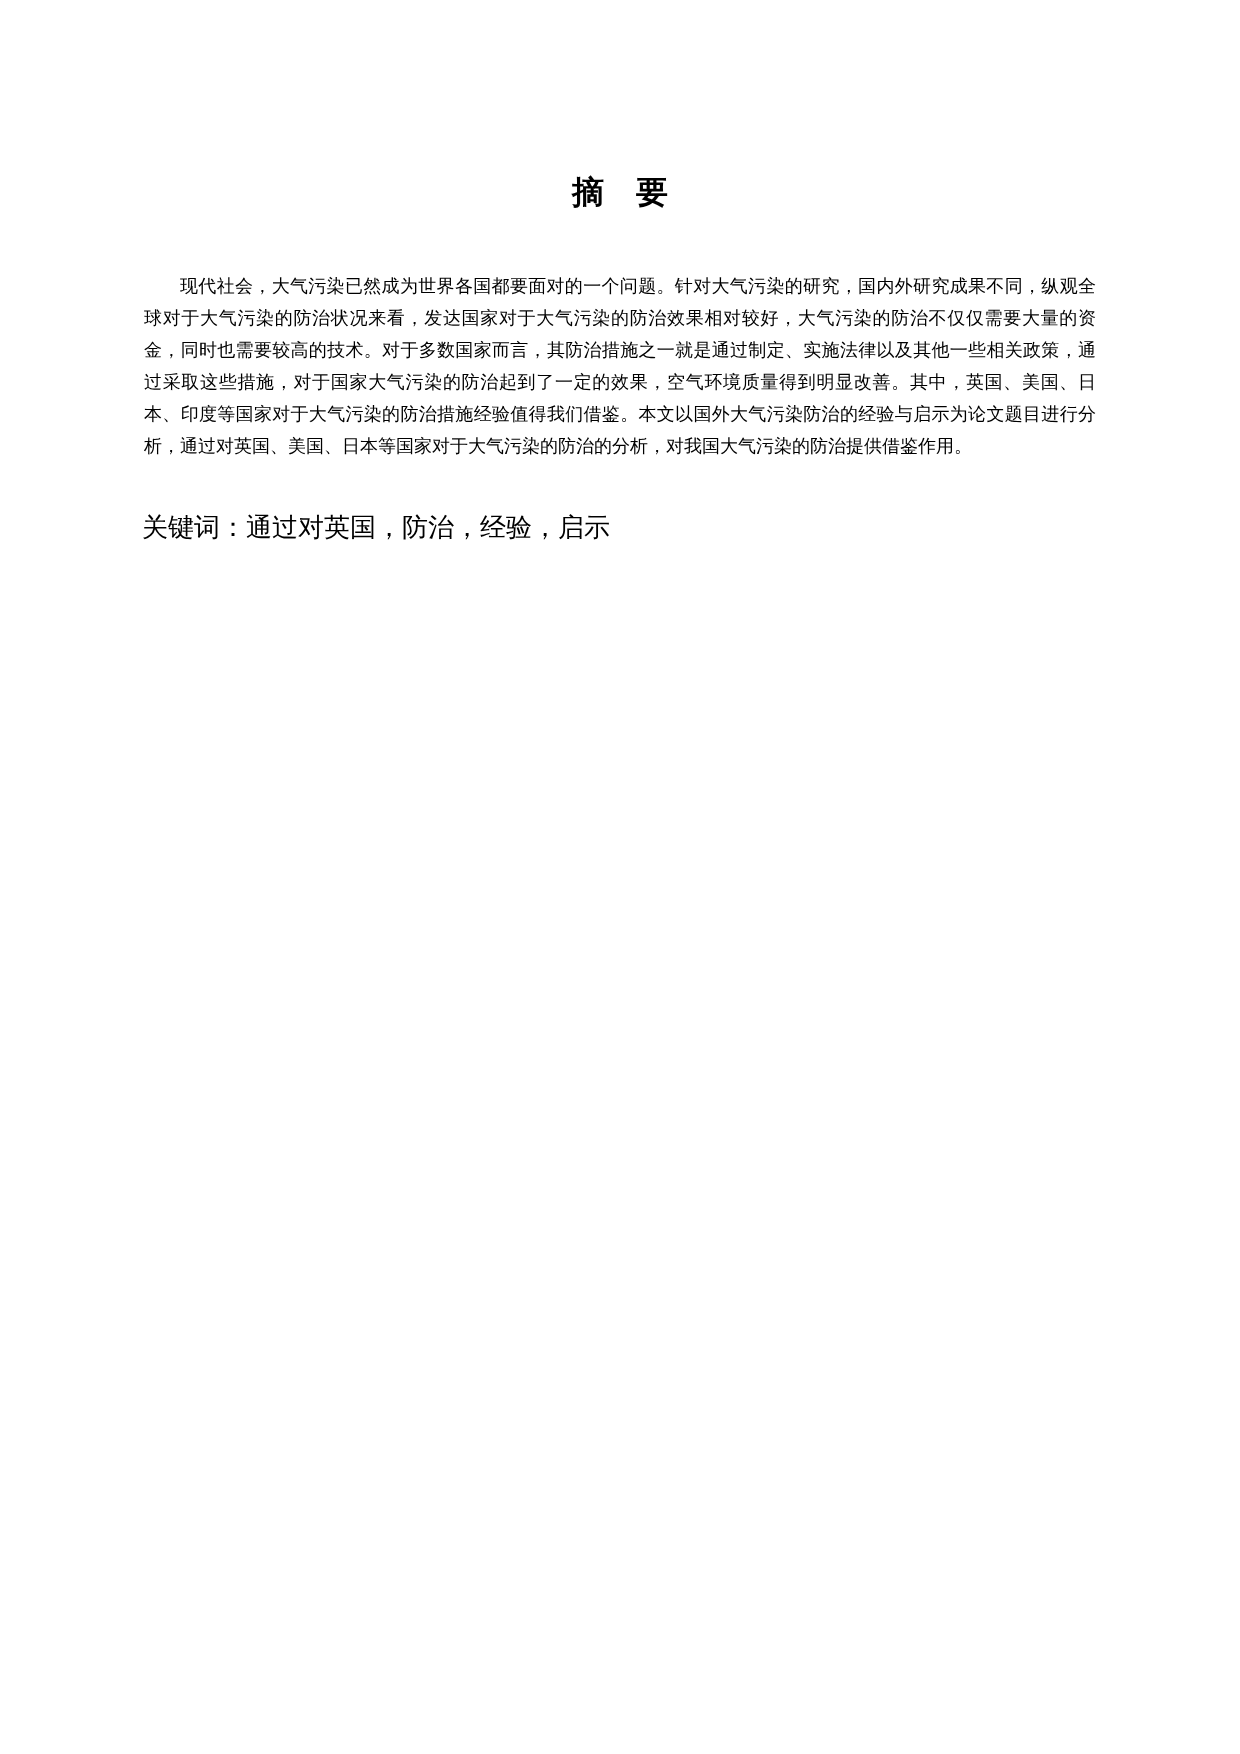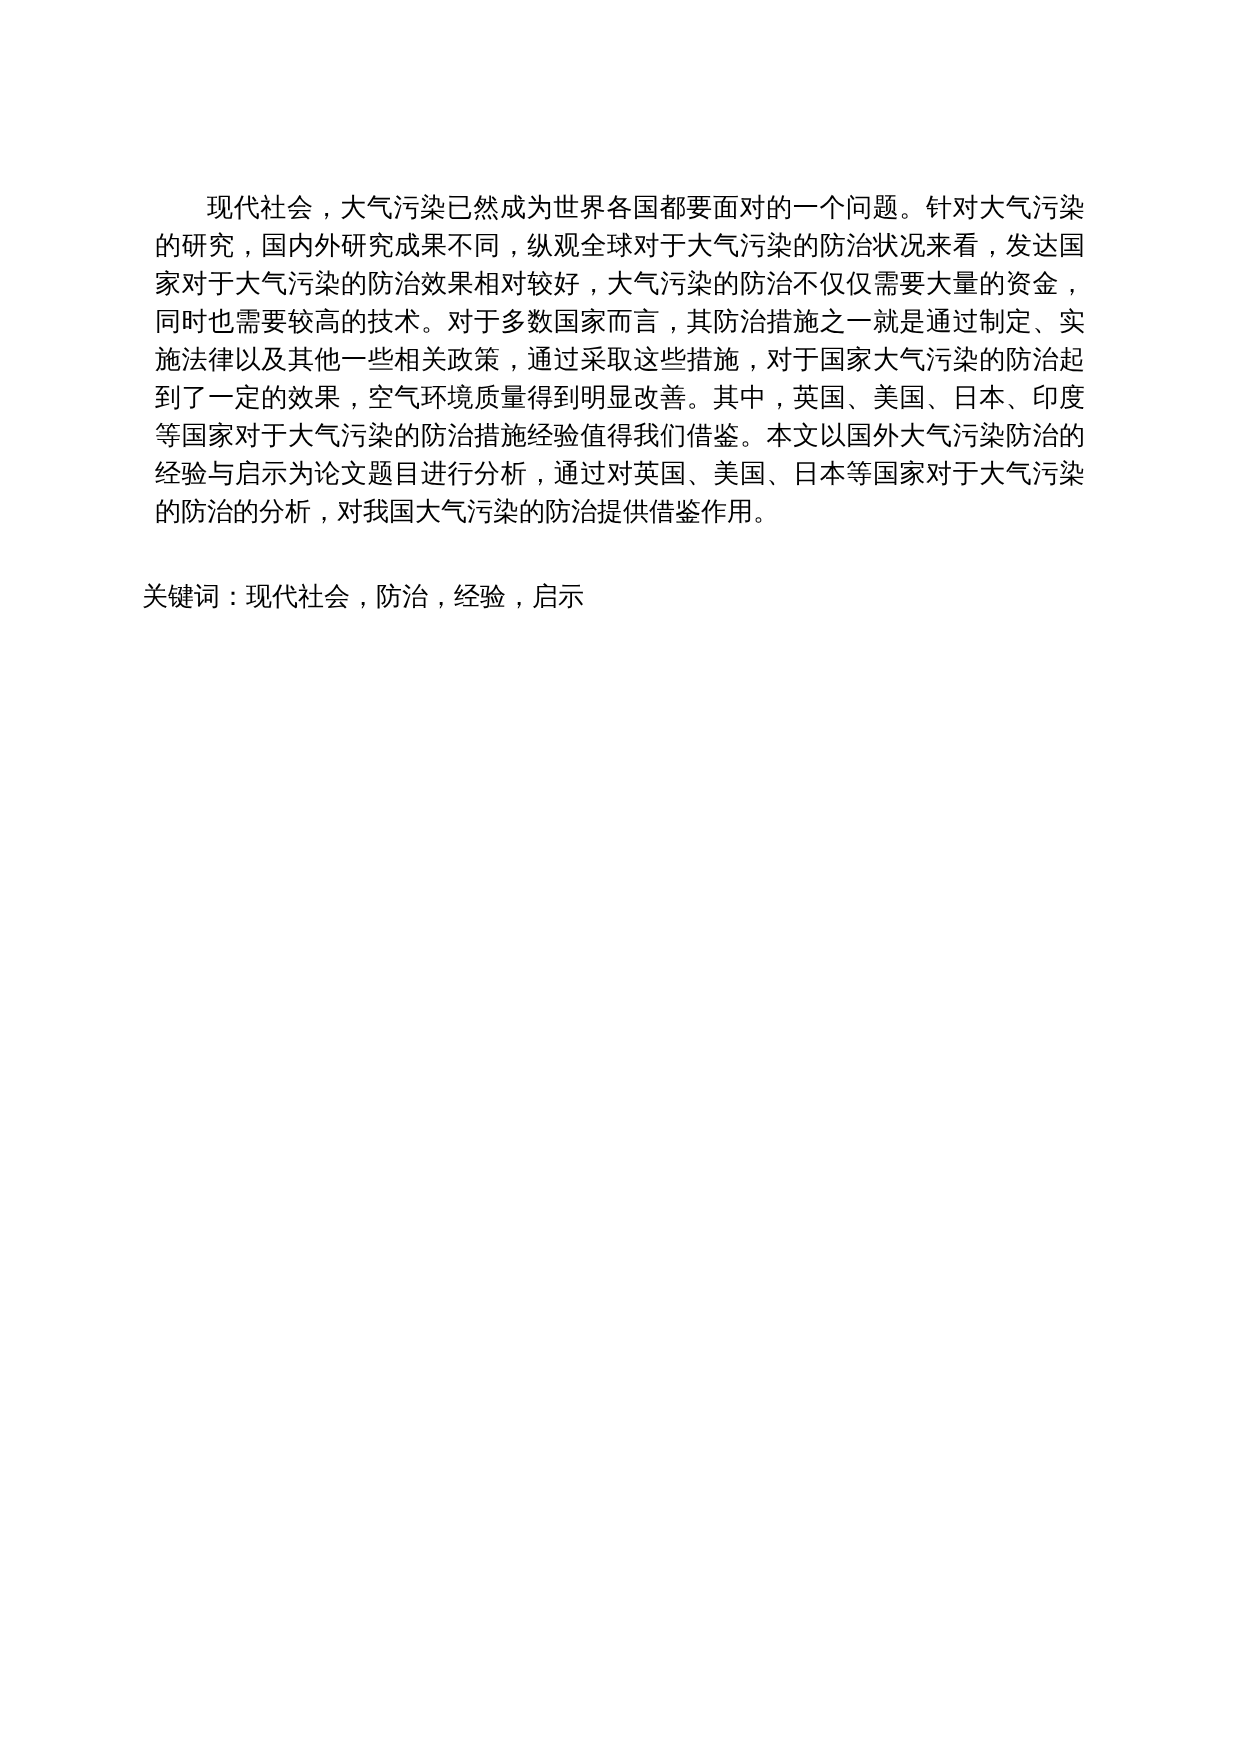--- a/index.html
+++ b/index.html
@@ -21,23 +21,23 @@
   .doc-title {
     margin: 0 0 62px 0;
     font-family: "Liberation Sans", "DejaVu Sans", sans-serif;
     font-weight: bold;
     font-size: 32px;
     line-height: 1;
     text-align: center;
     color: #000000;
   }
   .abstract-para {
-    margin: 13px;
-    font-size: 26px;
-    line-height: 38px;
+    margin: 2px;
+    font-size: 18px;
+    line-height: 32px;
     text-align: justify;
     text-align-last: left;
     text-indent: 2em;
     color: #000000;
   }
   .keywords-line {
     margin: 46px 0 0 0;
     font-size: 26px;
     line-height: 39.5px;
     text-align: left;
@@ -49,19 +49,20 @@
   }
   .keywords-text {
     font-family: "Liberation Serif", serif;
     font-weight: normal;
   }
 </style>
 </head>
 <body>
 
 <div class="page">
+  <h1 class="doc-title">摘　要</h1>
 
   <p class="abstract-para">现代社会，大气污染已然成为世界各国都要面对的一个问题。针对大气污染的研究，国内外研究成果不同，纵观全球对于大气污染的防治状况来看，发达国家对于大气污染的防治效果相对较好，大气污染的防治不仅仅需要大量的资金，同时也需要较高的技术。对于多数国家而言，其防治措施之一就是通过制定、实施法律以及其他一些相关政策，通过采取这些措施，对于国家大气污染的防治起到了一定的效果，空气环境质量得到明显改善。其中，英国、美国、日本、印度等国家对于大气污染的防治措施经验值得我们借鉴。本文以国外大气污染防治的经验与启示为论文题目进行分析，通过对英国、美国、日本等国家对于大气污染的防治的分析，对我国大气污染的防治提供借鉴作用。</p>
 
   <p class="keywords-line">
-    <span class="keywords-label">关键词：</span><span class="keywords-text">现代社会，防治，经验，启示</span>
+    <span class="keywords-label">关键词：</span><span class="keywords-text">通过对英国，防治，经验，启示</span>
   </p>
 </div>
 
 </body></html>

